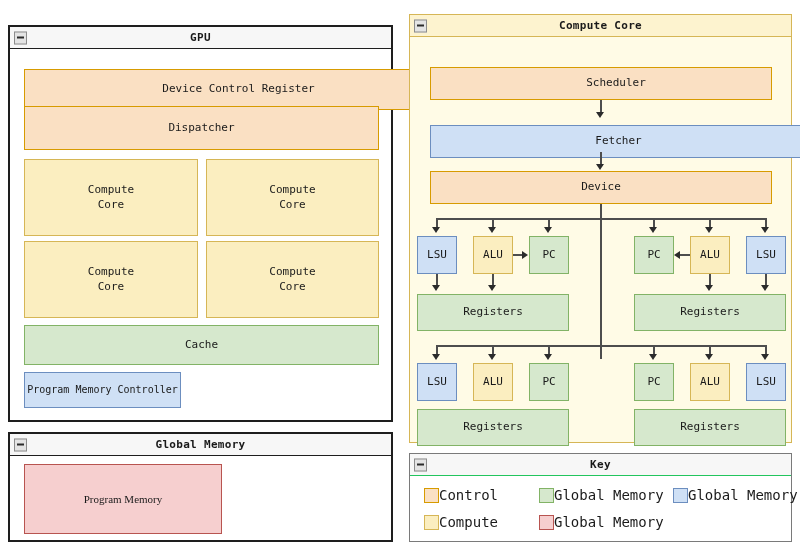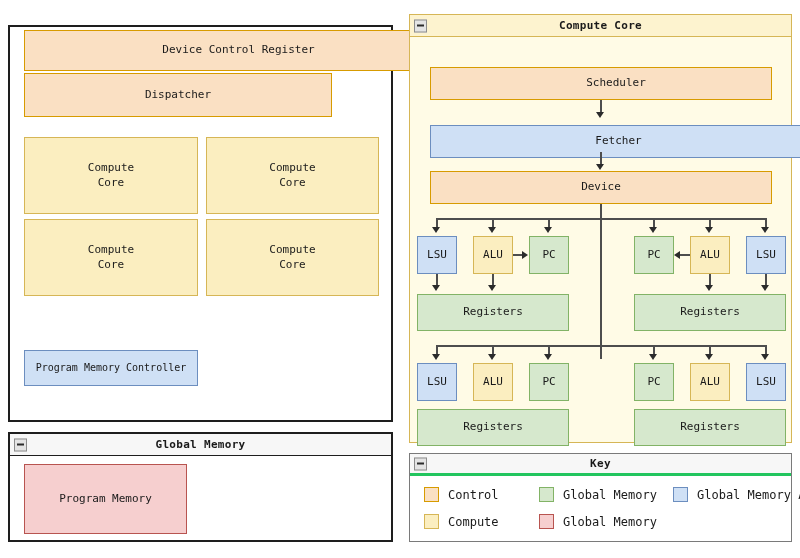--- a/index.html
+++ b/index.html
@@ -60,54 +60,61 @@
   }
   .arw-r{
     position:absolute;width:0;height:0;
     border-top:4.5px solid transparent;border-bottom:4.5px solid transparent;
     border-left:6px solid #2b2b2b;
   }
 
   
   .key-row{position:absolute;display:flex;align-items:center;}
   .swatch{width:15px;height:15px;box-sizing:border-box;border-width:1px;border-style:solid;}
-  .key-label{margin-left:9px;font-size:12px;white-space:nowrap;}
+  .key-label{font-size:14px;white-space:nowrap;}
 </style>
 </head>
 <body>
 
 <div class="panel dark" style="left:8px;top:25px;width:385px;height:397px;">
+  <div class="panel-head light">
+    <div class="collapse">
+        <i></i>
+      </div>
+    <span>GPU</span>
+  </div>
   <div class="body" style="height:373px;">
-    <div class="box c-control" style="left:14px;top:3px;width:429px;height:41px;">Device Control Register</div>
-
-    <div class="box c-control" style="left:14px;top:46px;width:308px;height:44px;">Dispatcher</div>
+    <div class="box c-control" style="left:14px;top:20px;width:429px;height:41px;">Device Control Register</div>
+
+    <div class="box c-control" style="left:14px;top:57px;width:355px;height:44px;">Dispatcher</div>
 
     <div class="box c-compute" style="left:14px;top:110px;width:174px;height:77px;">Compute
 Core</div>
     <div class="box c-compute" style="left:196px;top:110px;width:173px;height:77px;">Compute
 Core</div>
     <div class="box c-compute" style="left:14px;top:192px;width:174px;height:77px;">Compute
 Core</div>
     <div class="box c-compute" style="left:196px;top:192px;width:173px;height:77px;">Compute
 Core</div>
 
-
-    <div class="box c-access small" style="left:14px;top:323px;width:174px;height:36px;">Program Memory Controller</div>
+    <div class="box c-local" style="left:14px;top:276px;width:355px;height:40px;">Cache</div>
+
+    <div class="box c-access small" style="left:14px;top:323px;width:157px;height:36px;">Program Memory Controller</div>
   </div>
 </div>
 
 <div class="panel dark" style="left:8px;top:432px;width:385px;height:110px;">
   <div class="panel-head light">
     <div class="collapse">
         <i></i>
       </div>
     <span>Global Memory</span>
   </div>
   <div class="body" style="height:86px;">
-    <div class="box c-global" style="left:14px;top:8px;width:163px;height:70px;">Program Memory</div>
+    <div class="box c-global" style="left:14px;top:8px;width:198px;height:70px;font-family:Liberation Serif, serif;">Program Memory</div>
   </div>
 </div>
 
 <div class="panel cream" style="left:409px;top:14px;width:383px;height:429px;">
   <div class="panel-head creamhead">
     <div class="collapse">
         <i></i>
       </div>
     <span>Compute Core</span>
   </div>
@@ -186,21 +193,21 @@
     <div class="box c-local" style="left:224px;top:326px;width:40px;height:38px;">PC</div>
     <div class="box c-compute" style="left:280px;top:326px;width:40px;height:38px;">ALU</div>
     <div class="box c-access" style="left:336px;top:326px;width:40px;height:38px;">LSU</div>
 
     <div class="box c-local" style="left:7px;top:372px;width:152px;height:37px;">Registers</div>
     <div class="box c-local" style="left:224px;top:372px;width:152px;height:37px;">Registers</div>
   </div>
 </div>
 
 <div class="panel" style="left:409px;top:453px;width:383px;height:89px;border:1px solid #7a7a7a;">
-  <div class="panel-head light" style="border-bottom:3px solid #22c55e;font-weight:bold;">
+  <div class="panel-head light" style="border-bottom:1px solid #22c55e;font-weight:bold;">
     <div class="collapse">
         <i></i>
       </div>
     <span>Key</span>
   </div>
   <div class="body" style="height:65px;">
     <div class="key-row" style="left:14px;top:11px;">
       <span class="swatch" style="background:#fae0c3;border-color:#d79b00;"></span>
       <span class="key-label">Control</span>
     </div>

